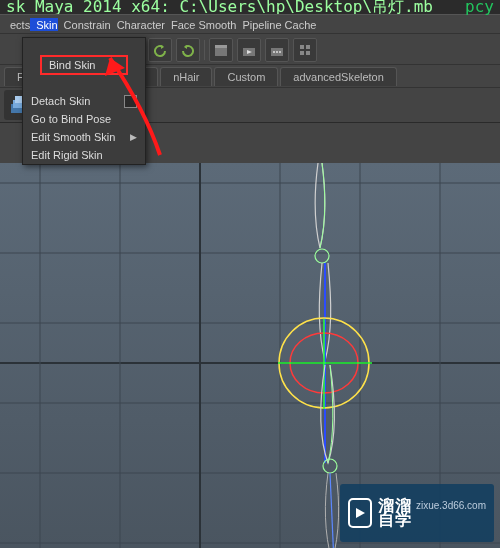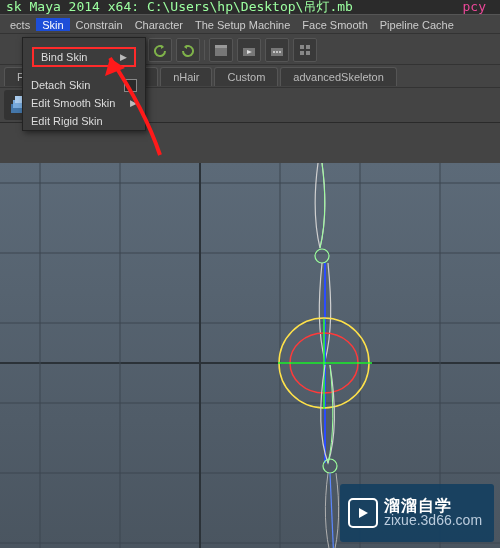--- a/index.html
+++ b/index.html
@@ -1,56 +1,55 @@
 <!DOCTYPE html>
 <html><head>
 <meta charset="utf-8">
 <style>
   html,body{margin:0;padding:0;width:500px;height:548px;overflow:hidden;font-family:"Segoe UI",Tahoma,sans-serif;font-size:11px;background:#444;color:#ccc;user-select:none}
-  .title-bar{height:14px;background:#2b2b2b;color:#9cffa0;padding-left:6px;font-size:13px;line-height:14px;white-space:nowrap;overflow:hidden;font-family:Consolas,monospace}
-  .title-right{position:absolute;top:0;right:14px;color:#ec4899}
+  .title-bar{height:14px;background:#2b2b2b;color:#9cffa0;padding-left:6px;font-size:16px;line-height:14px;white-space:nowrap;overflow:hidden;font-family:Consolas,monospace}
+  .title-right{position:absolute;top:0;right:6px;color:#22c55e}
   .menu-bar{height:18px;background:#444;display:flex;align-items:center;padding-left:4px;border-top:1px solid #555;border-bottom:1px solid #333}
-  .menu-bar span{padding:1px 6px 0 6px;color:#ccc;cursor:default}
+  .menu-bar span{padding:1px 0 0 6px;color:#ccc;cursor:default}
   .menu-bar span[data-active="true"]{background:#1d4ed8;color:#fff}
   .toolbar1{height:30px;background:#444;border-bottom:1px solid #333;position:relative}
   .shelf-tabs{height:22px;background:#444;display:flex;align-items:center;gap:2px;padding-left:4px;border-bottom:1px solid #333}
   .shelf-tabs span{padding:3px 12px;background:#3a3a3a;border:1px solid #555;border-bottom:none;border-top-left-radius:3px;border-top-right-radius:3px;color:#bbb;font-size:11px;cursor:default}
   .shelf-body{height:34px;background:#444;display:flex;align-items:center;gap:4px;padding-left:4px;border-bottom:1px solid #2a2a2a}
   .shelf-icon{width:30px;height:30px;display:flex;align-items:center;justify-content:center;border-radius:3px}
   .viewport{position:absolute;left:0;right:0;top:163px;bottom:0;background:linear-gradient(#5c6a78,#4a5560);overflow:hidden}
   .grid line{stroke:#3c4650;stroke-width:1}
   .grid line.axis{stroke:#2b3238;stroke-width:2}
   .dropdown{position:absolute;left:22px;top:37px;width:122px;background:#3c3c3c;border:1px solid #222;box-shadow:2px 2px 6px rgba(0,0,0,.5);z-index:10}
   .dropdown .item{height:18px;line-height:18px;padding:0 8px;color:#ddd;display:flex;align-items:center;justify-content:space-between;cursor:default}
   .dropdown .item .arrow{font-size:9px;color:#bbb}
-  .dropdown .item.highlight-box{outline:2px solid #ff2a2a;outline-offset:-1px;margin:10px}
+  .dropdown .item.highlight-box{outline:2px solid #ff2a2a;outline-offset:-1px;margin:18px}
   .dropdown .item .cb{width:11px;height:11px;border:1px solid #888;background:#2a2a2a}
   .red-arrow{position:absolute;z-index:11;pointer-events:none}
   .watermark{position:absolute;right:6px;bottom:6px;height:58px;width:138px;background:rgba(21,63,96,.92);border-radius:3px;display:flex;align-items:center;gap:6px;padding:0 8px;color:#fff;font-size:12px}
   .watermark .play{width:26px;height:26px;border:2px solid #fff;border-radius:5px;display:flex;align-items:center;justify-content:center}
-  .watermark .txt{display:flex;flex-direction:column;line-height:14px}
+  .watermark .txt{display:flex;flex-direction:row;line-height:14px}
   .watermark .txt .t1{font-size:16px;font-weight:bold;letter-spacing:1px}
-  .watermark .txt .t2{font-size:14px;color:#bcd}
+  .watermark .txt .t2{font-size:10px;color:#bcd}
   .tb-group{position:absolute;left:148px;top:4px;display:flex;gap:4px;align-items:center}
   .tb-btn{width:22px;height:22px;border:1px solid #555;background:#3a3a3a;border-radius:2px;display:flex;align-items:center;justify-content:center}
 </style>
 </head>
 <body>
 
 <div class="title-bar">
   <span>sk Maya 2014 x64: C:\Users\hp\Desktop\吊灯.mb</span>
   <span class="title-right">pcy</span>
 </div>
 
 <div class="menu-bar">
   <span>ects</span>
   <span data-active="true">Skin</span>
   <span>Constrain</span>
   <span>Character</span>
-  <span>The Setup Machine</span>
   <span>Face Smooth</span>
   <span>Pipeline Cache</span>
 </div>
 
 <div class="toolbar1">
   <div class="tb-group">
     <div class="tb-btn">
       <svg width="14" height="14" viewBox="0 0 14 14">
           <path d="M10 4 A5 5 0 1 0 12 8" fill="none" stroke="#7fb24a" stroke-width="2"></path>
           <path d="M8 2 L11 4 L8 6 Z" fill="#7fb24a"></path>
@@ -135,20 +134,23 @@
 </div>
 
 <div class="dropdown">
   <div class="item highlight-box">
     <span>Bind Skin</span>
     <span class="arrow">▶</span>
   </div>
   <div class="item">
     <span>Detach Skin</span>
     <span class="cb"></span>
+  </div>
+  <div class="item">
+    <span>Go to Bind Pose</span>
   </div>
   <div class="item">
     <span>Edit Smooth Skin</span>
     <span class="arrow">▶</span>
   </div>
   <div class="item">
     <span>Edit Rigid Skin</span>
   </div>
 </div>
 

